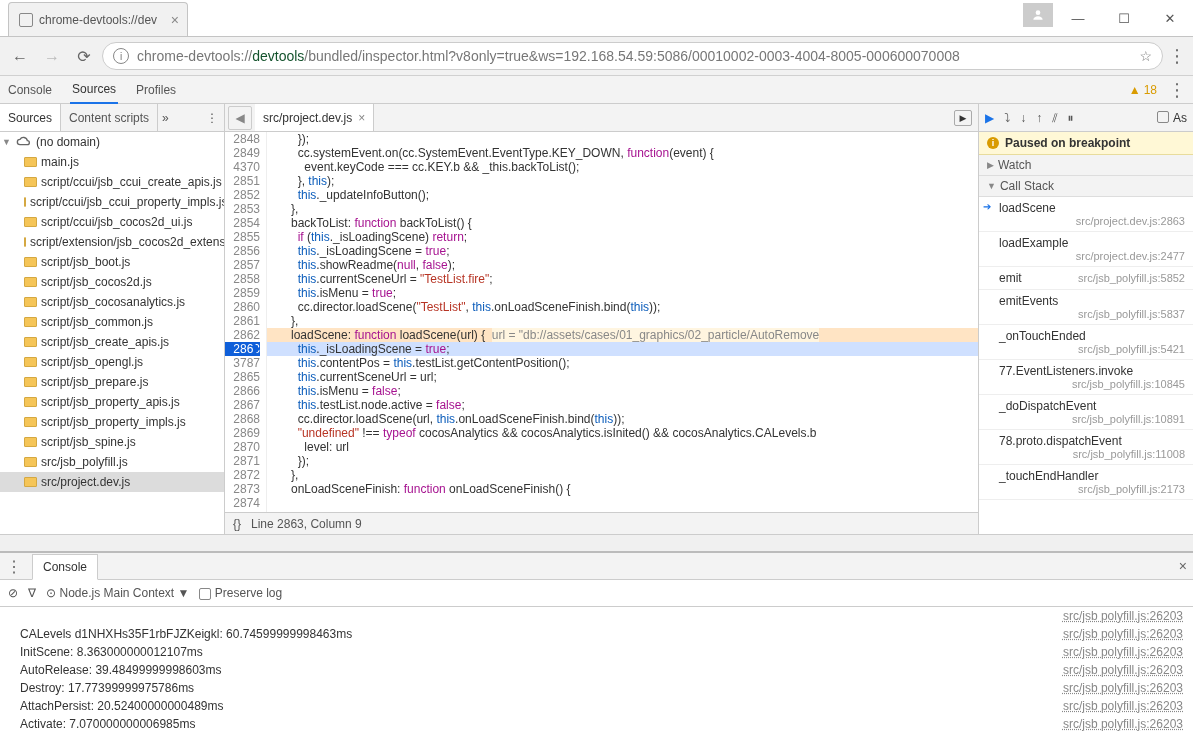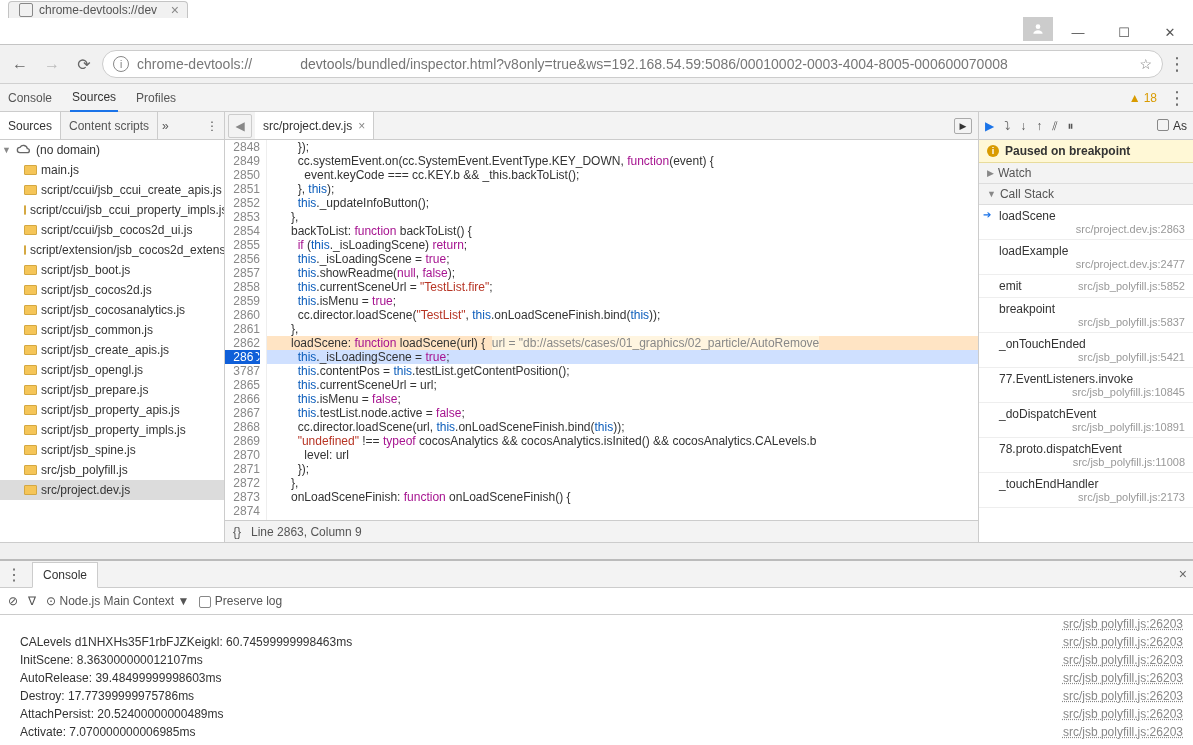--- a/index.html
+++ b/index.html
@@ -1,34 +1,34 @@
 <!DOCTYPE html>
 <html><head>
 <meta charset="utf-8">
 <style>
 * { margin: 0; padding: 0; box-sizing: border-box; font-family: "Segoe UI", Arial, sans-serif; }
 body { background: #fff; width: 1193px; height: 745px; overflow: hidden; font-size: 12px; color: #333; }
 
 
-.titlebar { height: 44px; background: #fff; display: flex; align-items: flex-start; border-bottom: none; flex-direction: column; }
+.titlebar { height: 36px; background: #fff; display: flex; align-items: center; border-bottom: none; }
 .tab { margin-left: 8px; height: 34px; background: #f1f1f1; border: 1px solid #c4c4c4; border-bottom: none; border-radius: 4px 4px 0 0; display: flex; align-items: center; padding: 0 8px 0 10px; gap: 6px; min-width: 180px; position: relative; top: 1px; }
 .tab-icon { width: 14px; height: 14px; border: 1px solid #888; border-radius: 2px; }
 .tab-title { flex: 1; color: #555; font-size: 12px; overflow: hidden; text-overflow: ellipsis; white-space: nowrap; }
 .tab-close { color: #888; cursor: pointer; font-size: 14px; }
 .win-controls { margin-left: auto; display: flex; }
 .win-btn { width: 46px; height: 30px; display: flex; align-items: center; justify-content: center; color: #555; font-size: 13px; cursor: pointer; }
 .user-box { width: 30px; height: 24px; background: #ccc; margin-right: 2px; display: flex; align-items: center; justify-content: center; }
 
 .addrbar { height: 40px; background: #f1f1f1; border-top: 1px solid #c4c4c4; border-bottom: 1px solid #d0d0d0; display: flex; align-items: center; padding: 0 6px; gap: 4px; }
 .nav-btn { width: 28px; height: 28px; display: flex; align-items: center; justify-content: center; color: #666; border-radius: 50%; cursor: pointer; font-size: 16px; }
 .nav-btn.disabled { color: #bbb; }
 .urlbox { flex: 1; height: 28px; background: #fff; border: 1px solid #ccc; border-radius: 14px; display: flex; align-items: center; padding: 0 10px; gap: 8px; font-size: 14px; }
 .url-info { width: 16px; height: 16px; border: 1px solid #888; border-radius: 50%; display: flex; align-items: center; justify-content: center; font-size: 10px; color: #777; }
 .url-text { color: #777; white-space: nowrap; overflow: hidden; }
-.url-text .host { color: #737373; margin-left: 48px; }
+.url-text .host { color: #14532d; }
 .star { color: #777; cursor: pointer; }
 .kebab { width: 20px; text-align: center; color: #666; cursor: pointer; font-size: 18px; }
 
 
 .dt-top { height: 28px; border-bottom: 1px solid #ccc; display: flex; align-items: center; padding: 0 6px; gap: 16px; background: #f3f3f3; }
 .dt-tab { color: #555; cursor: pointer; padding: 6px 2px; font-size: 12px; }
 .dt-tab.active { color: #333; border-bottom: 2px solid #1a73e8; }
 .dt-right { margin-left: auto; display: flex; align-items: center; gap: 10px; }
 .warn { color: #d99b00; display: flex; align-items: center; gap: 3px; }
 
@@ -247,21 +247,21 @@
         <span class="ed-tab-close">×</span>
       </div>
       <div class="ed-rec">
           <span style="font-size:9px">▶</span>
         </div>
     </div>
     <div class="code-area">
       <div class="gutter" id="gutter">
           <div>2848</div>
           <div>2849</div>
-          <div>2850</div>
+          <div>4370</div>
           <div>2851</div>
           <div>2852</div>
           <div>2853</div>
           <div>2854</div>
           <div>2855</div>
           <div>2856</div>
           <div>2857</div>
           <div>2858</div>
           <div>2859</div>
           <div>2860</div>
@@ -322,21 +322,21 @@
           <div class="cs-fn">loadExample</div>
           <div class="cs-loc">src/project.dev.js:2477</div>
         </div>
         <div class="cs-item">
           <div class="cs-row">
             <span class="cs-fn">emit</span>
             <span class="cs-loc">src/jsb_polyfill.js:5852</span>
           </div>
         </div>
         <div class="cs-item">
-          <div class="cs-fn">breakpoint</div>
+          <div class="cs-fn">emitEvents</div>
           <div class="cs-loc">src/jsb_polyfill.js:5837</div>
         </div>
         <div class="cs-item">
           <div class="cs-fn">_onTouchEnded</div>
           <div class="cs-loc">src/jsb_polyfill.js:5421</div>
         </div>
         <div class="cs-item">
           <div class="cs-fn">77.EventListeners.invoke</div>
           <div class="cs-loc">src/jsb_polyfill.js:10845</div>
         </div>

